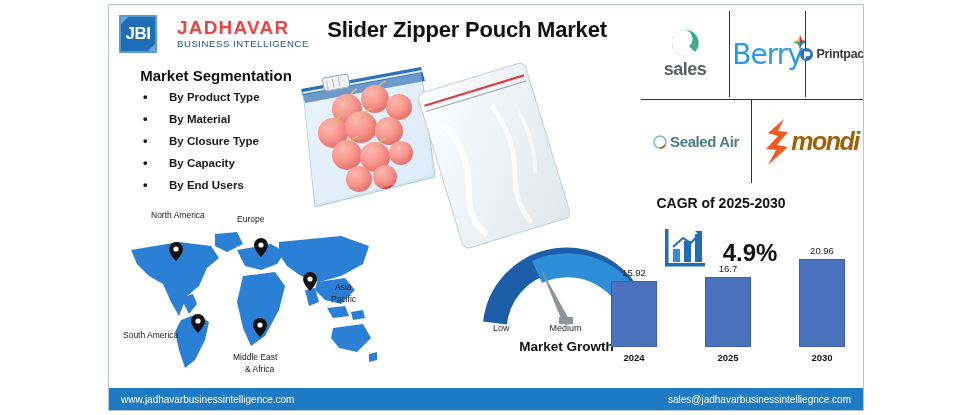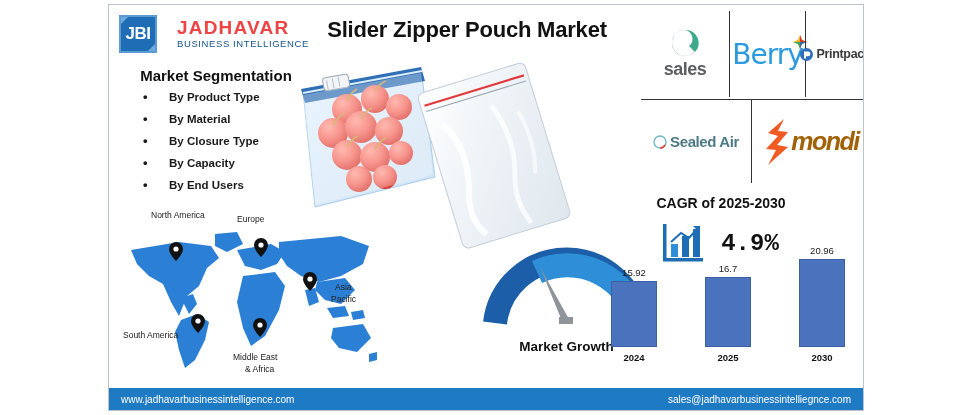--- a/index.html
+++ b/index.html
@@ -67,21 +67,21 @@
   .map-label{position:absolute;font-size:8.5px;color:#222;text-align:center;line-height:10px;white-space:nowrap;}
 
   
   .gauge{position:absolute;left:370px;top:240px;width:175px;height:125px;}
   .gauge-scale{position:absolute;top:78px;width:100%;display:flex;justify-content:space-between;padding:0 14px;box-sizing:border-box;}
   .gauge-scale span{font-size:9px;color:#2a2a2a;}
   .gauge-title{position:absolute;top:94px;width:100%;text-align:center;font-size:13.5px;font-weight:bold;color:#111;}
 
   
   .cagr-title{position:absolute;left:492px;top:190px;width:240px;text-align:center;font-size:14px;font-weight:bold;color:#111;}
-  .cagr-row{position:absolute;left:492px;top:214px;width:240px;height:48px;display:flex;align-items:center;justify-content:center;gap:18px;font-family:Liberation Mono, monospace;}
+  .cagr-row{position:absolute;left:492px;top:214px;width:240px;height:48px;display:flex;align-items:flex-end;justify-content:center;gap:18px;}
   .cagr-value{font-size:24px;font-weight:bold;color:#111;}
 
   .bars{position:absolute;left:486px;top:236px;width:266px;height:122px;}
   .bar-col{position:absolute;bottom:0;width:46px;text-align:center;}
   .bar-val{font-size:9.5px;color:#1a1a1a;margin-bottom:3px;}
   .bar-rect{width:46px;background:#4a72bd;border:1px solid #3a5fa5;box-sizing:border-box;margin:0 auto;}
   .bar-year{font-size:9.5px;font-weight:bold;color:#111;margin-top:5px;}
   .bars-axis-label{position:absolute;left:486px;top:360px;width:266px;text-align:center;font-size:13.5px;font-weight:bold;color:#111;}
 
   
@@ -301,20 +301,25 @@
 
   <div class="gauge">
     <svg width="175" height="82" viewBox="0 0 175 82">
       <path d="M16,78 A72,72 0 0,1 159,78" fill="none" stroke="#1c5fa8" stroke-width="24" stroke-linecap="butt"></path>
       <path d="M58,27 A72,72 0 0,1 159,78" fill="none" stroke="#2e8fd8" stroke-width="24" stroke-linecap="butt"></path>
       <g>
         <path d="M83,76 L91,76 L61,22 Z" fill="#8e9499"></path>
         <path d="M80,72 h14 v7 h-14 z" fill="#8e9499"></path>
       </g>
     </svg>
+    <div class="gauge-scale">
+      <span>Low</span>
+      <span>Medium</span>
+      <span>High</span>
+    </div>
     <div class="gauge-title">Market Growth</div>
   </div>
 
   <div class="cagr-title">CAGR of 2025-2030</div>
   <div class="cagr-row">
     <svg width="40" height="38" viewBox="0 0 40 38">
       <rect x="0" y="0" width="3.5" height="34" fill="#1f6eb5"></rect>
       <rect x="0" y="34" width="40" height="3.5" fill="#1f6eb5"></rect>
       <rect x="8" y="20" width="7" height="13" fill="#2e8fd8"></rect>
       <rect x="19" y="12" width="7" height="21" fill="#1f6eb5"></rect>

